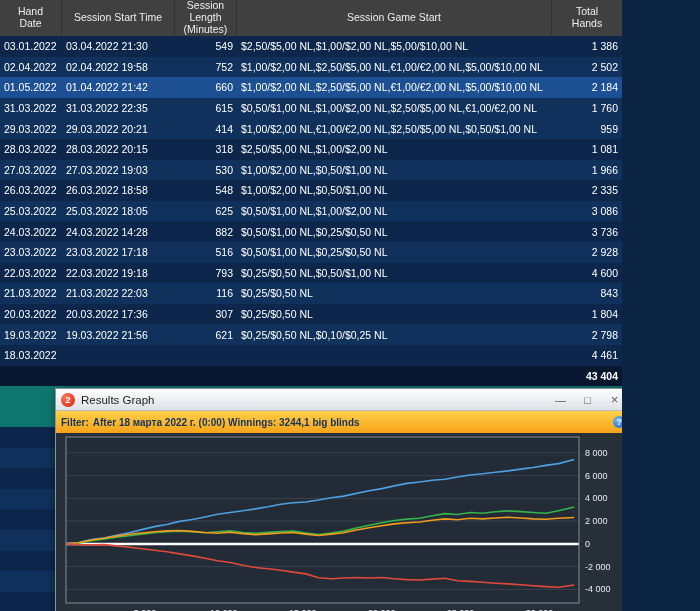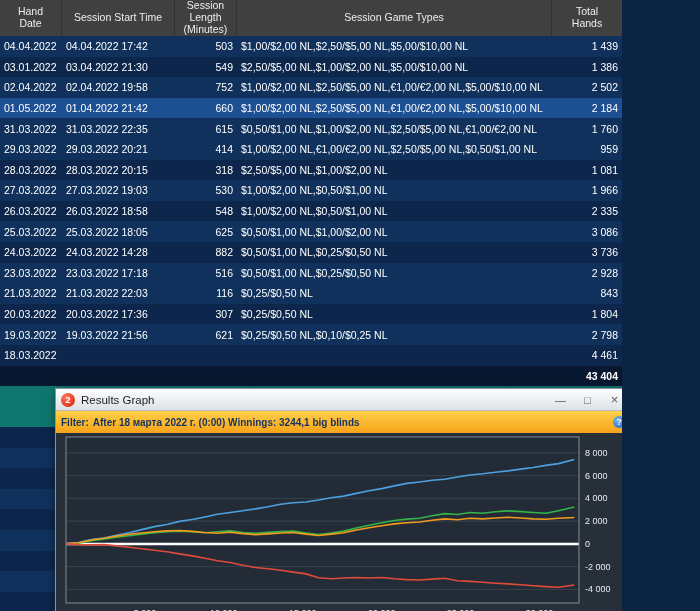--- a/index.html
+++ b/index.html
@@ -78,32 +78,25 @@
   <div class="under-area"></div>
 
   <div class="sessions-table">
     <div class="thead">
       <div class="th c-date">Hand
 Date</div>
       <div class="th c-start">Session Start Time</div>
       <div class="th c-len">Session
 Length
 (Minutes)</div>
-      <div class="th c-types">Session Game Types</div>
+      <div class="th c-types">Session Game Start</div>
       <div class="th c-hands">Total
 Hands</div>
     </div>
     <div>
-    <div class="trow even">
-      <div class="td date">04.04.2022</div>
-      <div class="td start">04.04.2022 17:42</div>
-      <div class="td len">503</div>
-      <div class="td types">$1,00/$2,00 NL,$2,50/$5,00 NL,$5,00/$10,00 NL</div>
-      <div class="td hands">1 439</div>
-    </div>
 
     <div class="trow odd">
       <div class="td date">03.01.2022</div>
       <div class="td start">03.04.2022 21:30</div>
       <div class="td len">549</div>
       <div class="td types">$2,50/$5,00 NL,$1,00/$2,00 NL,$5,00/$10,00 NL</div>
       <div class="td hands">1 386</div>
     </div>
 
     <div class="trow even">
@@ -180,20 +173,27 @@
     </div>
 
     <div class="trow even">
       <div class="td date">23.03.2022</div>
       <div class="td start">23.03.2022 17:18</div>
       <div class="td len">516</div>
       <div class="td types">$0,50/$1,00 NL,$0,25/$0,50 NL</div>
       <div class="td hands">2 928</div>
     </div>
 
+    <div class="trow odd">
+      <div class="td date">22.03.2022</div>
+      <div class="td start">22.03.2022 19:18</div>
+      <div class="td len">793</div>
+      <div class="td types">$0,25/$0,50 NL,$0,50/$1,00 NL</div>
+      <div class="td hands">4 600</div>
+    </div>
 
     <div class="trow even">
       <div class="td date">21.03.2022</div>
       <div class="td start">21.03.2022 22:03</div>
       <div class="td len">116</div>
       <div class="td types">$0,25/$0,50 NL</div>
       <div class="td hands">843</div>
     </div>
 
     <div class="trow odd">

